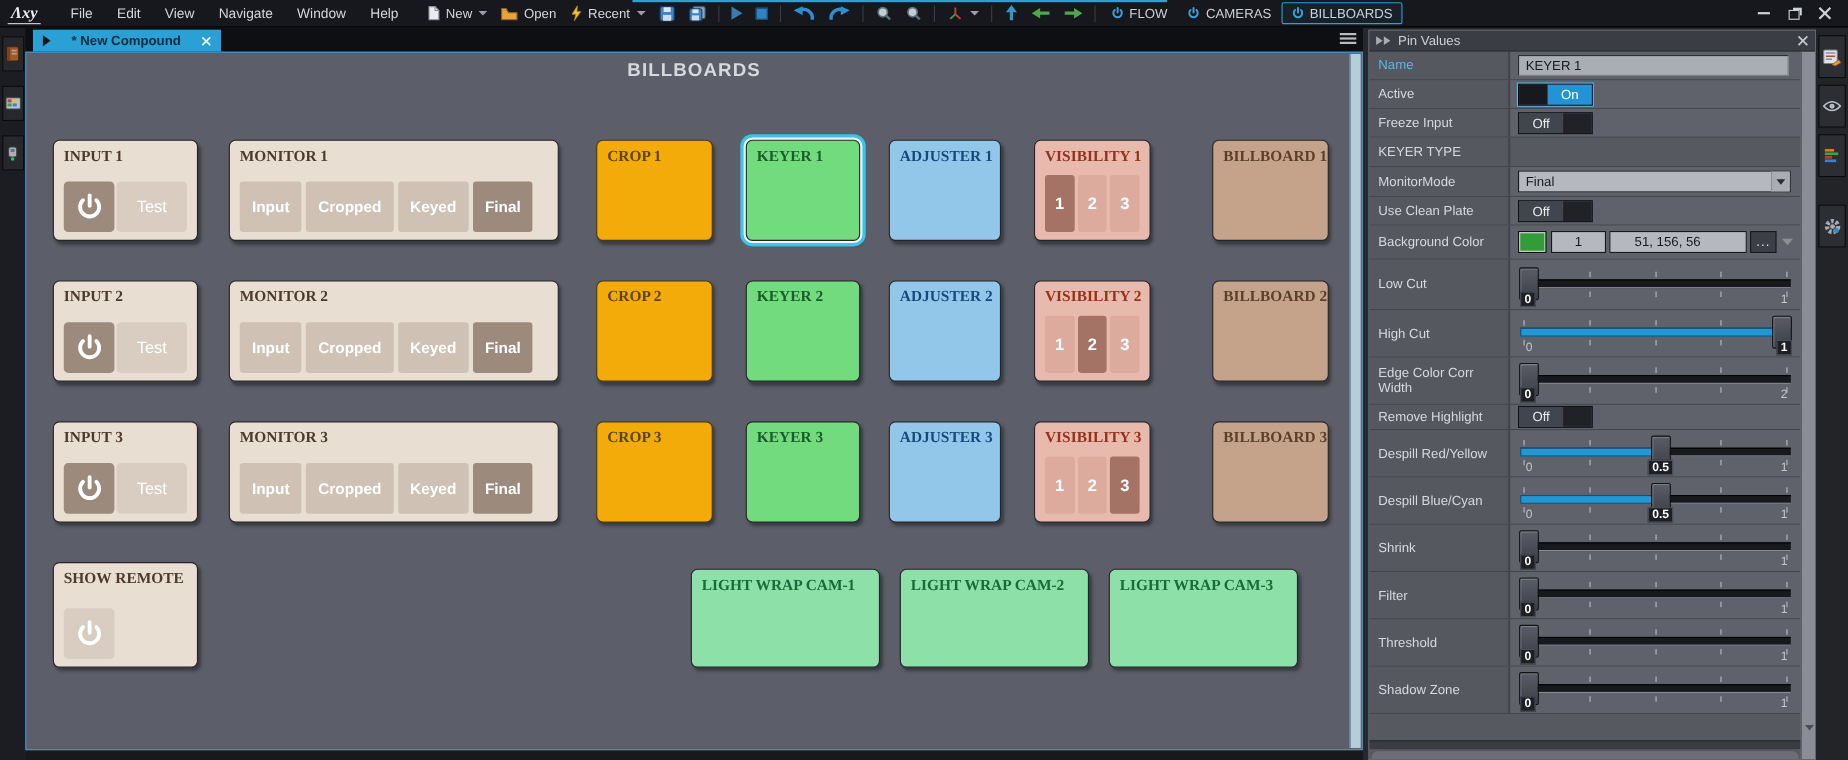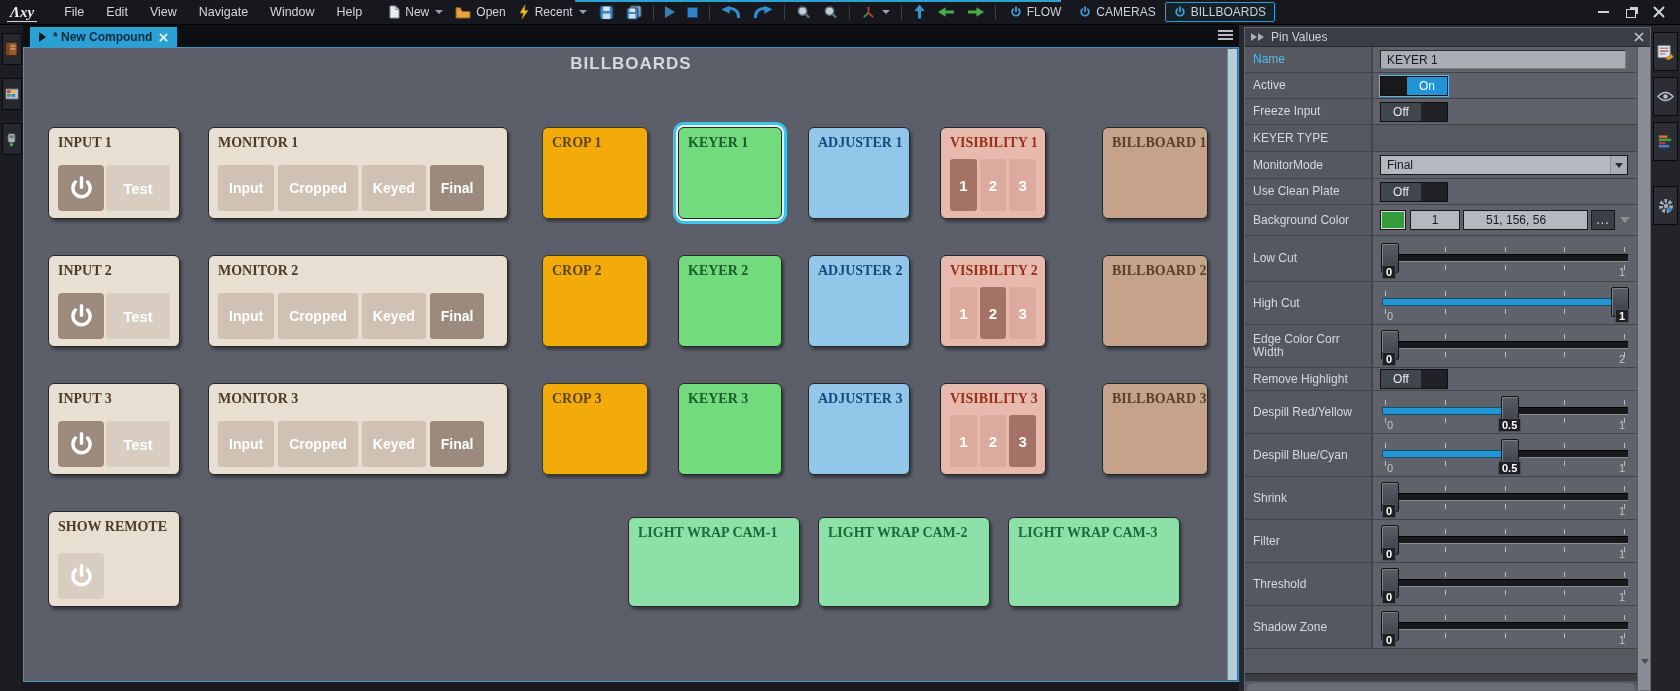--- a/index.html
+++ b/index.html
@@ -24,21 +24,21 @@
   .max-glyph{width:10px;height:9px;border:1.5px solid #cfd2d6;box-shadow:3px -3px 0 -1px #cfd2d6;margin:2px 0 0 0}
   .x-glyph line{stroke:#cfd2d6;stroke-width:2}
 
   
   .workspace{flex:1;display:flex;min-height:0}
   .dock{width:23px;background:#1b1d22;display:flex;flex-direction:column;align-items:center;padding-top:8px;gap:13px;flex:none}
   .dock-btn{width:20px;height:32px;background:#26282e;border:1px solid #0a0b0d;display:flex;align-items:center;justify-content:center}
 
   .main-col{width:1216px;display:flex;flex-direction:column;flex:none}
   .tabbar{height:22px;background:#0e0f12;display:flex;align-items:flex-end;position:relative;flex:none}
-  .tab{margin-left:7px;height:20px;background:#2aa0d4;display:flex;align-items:center;gap:7px;padding:0 9px;color:#0a2c3e;font-weight:bold;font-size:12px}
+  .tab{margin-left:7px;height:20px;background:#2aa0d4;display:flex;align-items:center;gap:19px;padding:0 9px;color:#0a2c3e;font-weight:bold;font-size:12px}
   .tab-play{width:0;height:0;border-left:7px solid #11191d;border-top:5px solid transparent;border-bottom:5px solid transparent}
   .tab-x line{stroke:#eef3f6;stroke-width:1.8}
   .hamburger{position:absolute;right:6px;top:5px;width:15px;display:flex;flex-direction:column;gap:2px}
   .hamburger div{height:2px;background:#b9bbc0}
 
   .main-panel{flex:1;border:1px solid #3f96c8;background:#5c5f6a;position:relative;overflow:hidden}
   .main-title{text-align:center;color:#d6d8dd;font-weight:bold;font-size:17px;letter-spacing:1px;margin-top:6px}
   .vscroll{position:absolute;top:1px;right:1px;bottom:1px;width:10px;background:#b6cdda;border-left:1px solid #6a8c9e}
   .bottom-strip{height:9px;background:#17191d;flex:none}
 
@@ -52,21 +52,21 @@
   .keyer-card{width:104px;margin-right:26px;background:#71db7e}
   .keyer-card.selected{box-shadow:0 0 0 2px #eaf8fd,0 0 0 5px #3ec3ea,2px 3px 3px rgba(0,0,0,.38)}
   .adjuster-card{width:102px;margin-right:30px;background:#93c7e9}
   .visibility-card{width:106px;margin-right:56px;background:#e8baae}
   .billboard-card{width:106px;background:#c5a38a}
   .t-brown{color:#4a3b2c}.t-crop{color:#5c440c}.t-keyer{color:#1b5c2b}
   .t-adj{color:#174a7c}.t-vis{color:#94321b}.t-bill{color:#5c3f28}.t-wrap{color:#196b3a}
   .card-btns{margin-top:auto;display:flex;justify-content:space-between;align-items:flex-end}
   .pw-btn{width:46px;height:46px;border:none;border-radius:4px;display:flex;align-items:center;justify-content:center;color:#fff;cursor:pointer}
   .pw-on{background:#9c8a7c}.pw-off{background:#d9cdc2}
-  .test-btn{width:64px;height:46px;border:none;border-radius:4px;background:#d9cdc2;color:#fff;font-weight:bold;font-size:15px;font-family:inherit;cursor:pointer}
+  .test-btn{width:64px;height:46px;border:none;border-radius:4px;background:#d9cdc2;color:#fff;font-weight:normal;font-size:15px;font-family:inherit;cursor:pointer}
   .mon-btns{margin-top:auto;display:flex;gap:4px}
   .mon-btn{height:46px;border:none;border-radius:3px;background:#cfc2b5;color:#fff;font-weight:bold;font-size:14px;padding:0 11px;font-family:inherit;cursor:pointer}
   .mon-btn.sel{background:#9c8a7c}
   .vis-btns{margin-top:auto;display:flex;gap:3px}
   .vis-btn{width:30px;height:52px;border:none;border-radius:3px;background:#dcab9e;color:#fff;font-weight:bold;font-size:15px;font-family:inherit;cursor:pointer}
   .vis-btn.sel{background:#a47366}
   .grid-row4{display:flex;align-items:flex-end;height:96px}
   .show-card{width:132px;height:96px;background:#e9ded2}
   .wrap-card{width:172px;height:90px;background:#8ce0a8;margin-right:18px}
   .wrap-first{margin-left:448px}

